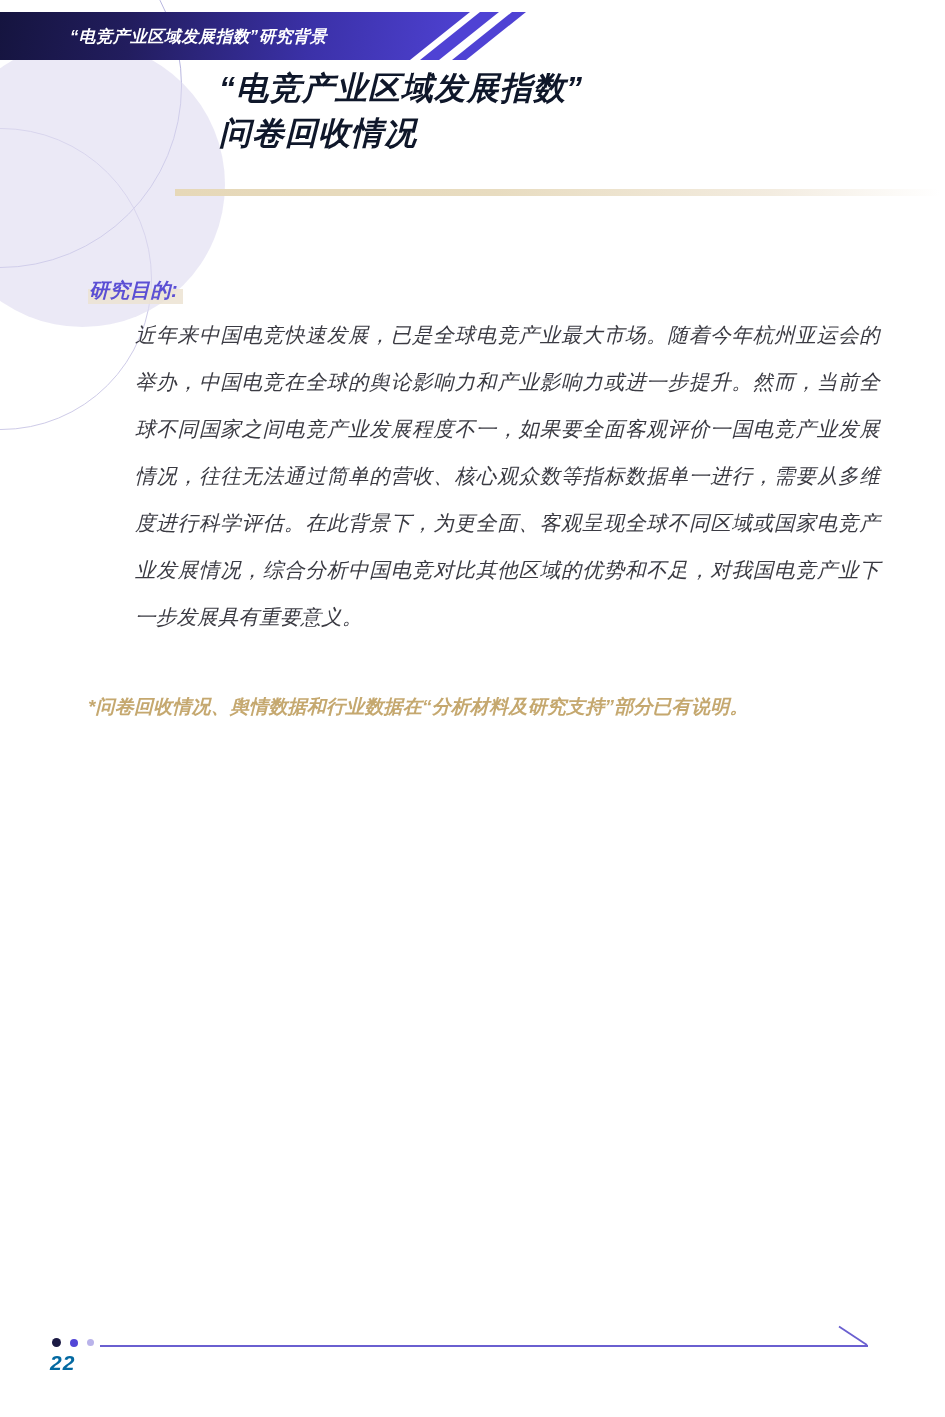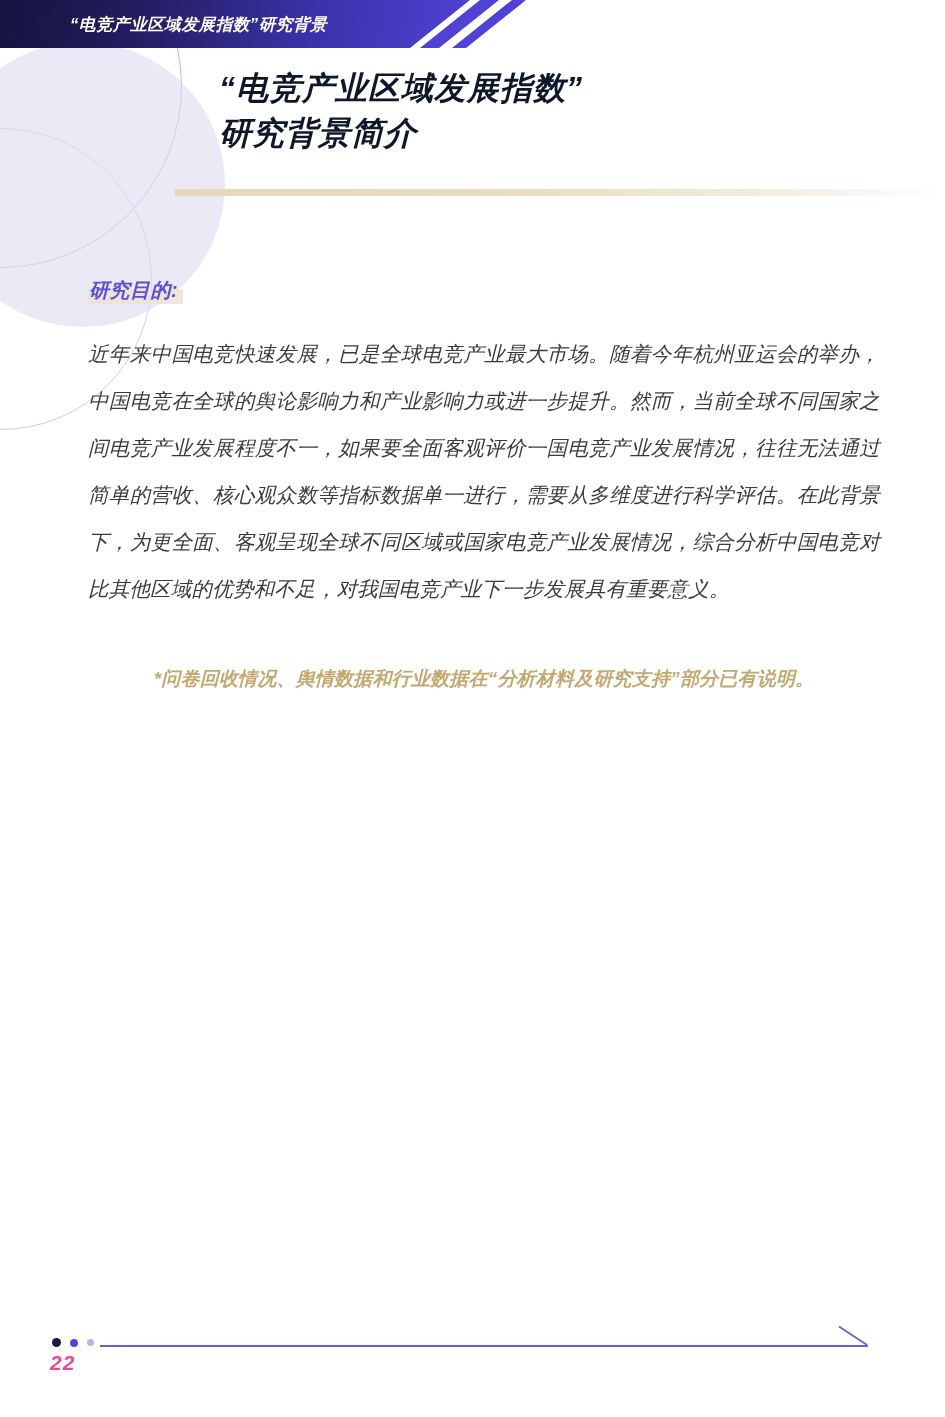--- a/index.html
+++ b/index.html
@@ -52,21 +52,21 @@
     top: 128px;
     width: 300px;
     height: 300px;
     border-radius: 50%;
     border: 1.4px solid #cecbe8;
   }
 
   
   .banner-wrap {
     position: absolute;
-    left: 0; top: 0;
+    left: 0; top: 12px;
     width: 907px;
     height: 48px;
     z-index: 4;
   }
   .banner-bg {
     position: absolute;
     left: 0; top: 0;
     width: 470px;
     height: 48px;
     background: linear-gradient(100deg, #15143f 0%, #221d5e 28%, #3b31a8 66%, #4f42d4 100%);
@@ -142,21 +142,21 @@
 
   .sec-head {
     display: inline-block;
     position: relative;
     color: #5b4fd4;
     font-size: 20px;
     font-weight: bold;
     font-style: italic;
     letter-spacing: .5px;
     padding: 0 5px 0 1px;
-    margin-bottom: 26px;
+    margin-bottom: 7px;
     line-height: 28px;
   }
   .sec-head::before {
     content: "";
     position: absolute;
     left: 0;
     right: 0;
     bottom: 0px;
     height: 15px;
     background: #ece3d2;
@@ -164,31 +164,31 @@
     z-index: -1;
   }
   .sec-body {
     color: #3a3a42;
     font-size: 20.5px;
     font-style: italic;
     line-height: 47px;
     letter-spacing: .2px;
     text-align: justify;
     text-justify: inter-character;
+    margin-left: 47px;
   }
 
   .footnote {
     margin-top: 46px;
     color: #c5a86f;
     font-size: 19px;
     font-weight: bold;
     font-style: italic;
     line-height: 42px;
     letter-spacing: .2px;
-    text-align: center;
   }
 
   
   .footer {
     position: absolute;
     left: 0;
     top: 1330px;
     width: 945px;
     height: 87px;
     z-index: 6;
@@ -202,21 +202,21 @@
     gap: 9px;
   }
   .dot { border-radius: 50%; display: block; }
   .dot-1 { width: 9px;  height: 9px;  background: #1b1a44; }
   .dot-2 { width: 8px;  height: 8px;  background: #5246d6; }
   .dot-3 { width: 7px;  height: 7px;  background: #b9b3ea; }
   .page-num {
     position: absolute;
     left: 50px;
     top: 21px;
-    color: #ec4899;
+    color: #0369a1;
     font-size: 21px;
     font-weight: bold;
     font-style: italic;
     letter-spacing: 1px;
   }
   .footer-rule {
     position: absolute;
     left: 100px;
     top: 15px;
     width: 768px;
@@ -244,21 +244,21 @@
 
   <div class="banner-wrap">
     <div class="banner-bg"></div>
     <div class="banner-stripe stripe-a"></div>
     <div class="banner-stripe stripe-b"></div>
     <div class="banner-title">“电竞产业区域发展指数”研究背景</div>
   </div>
 
   <div class="title-block">
     <div class="title-line">“电竞产业区域发展指数”</div>
-    <div class="title-line">研究背景简介</div>
+    <div class="title-line">问卷回收情况</div>
   </div>
   <div class="gold-rule"></div>
 
   <div class="content">
 
     <div class="section">
       <div class="sec-head">研究目的:</div>
       <div class="sec-body">近年来中国电竞快速发展，已是全球电竞产业最大市场。随着今年杭州亚运会的举办，中国电竞在全球的舆论影响力和产业影响力或进一步提升。然而，当前全球不同国家之间电竞产业发展程度不一，如果要全面客观评价一国电竞产业发展情况，往往无法通过简单的营收、核心观众数等指标数据单一进行，需要从多维度进行科学评估。在此背景下，为更全面、客观呈现全球不同区域或国家电竞产业发展情况，综合分析中国电竞对比其他区域的优势和不足，对我国电竞产业下一步发展具有重要意义。</div>
     </div>
 

